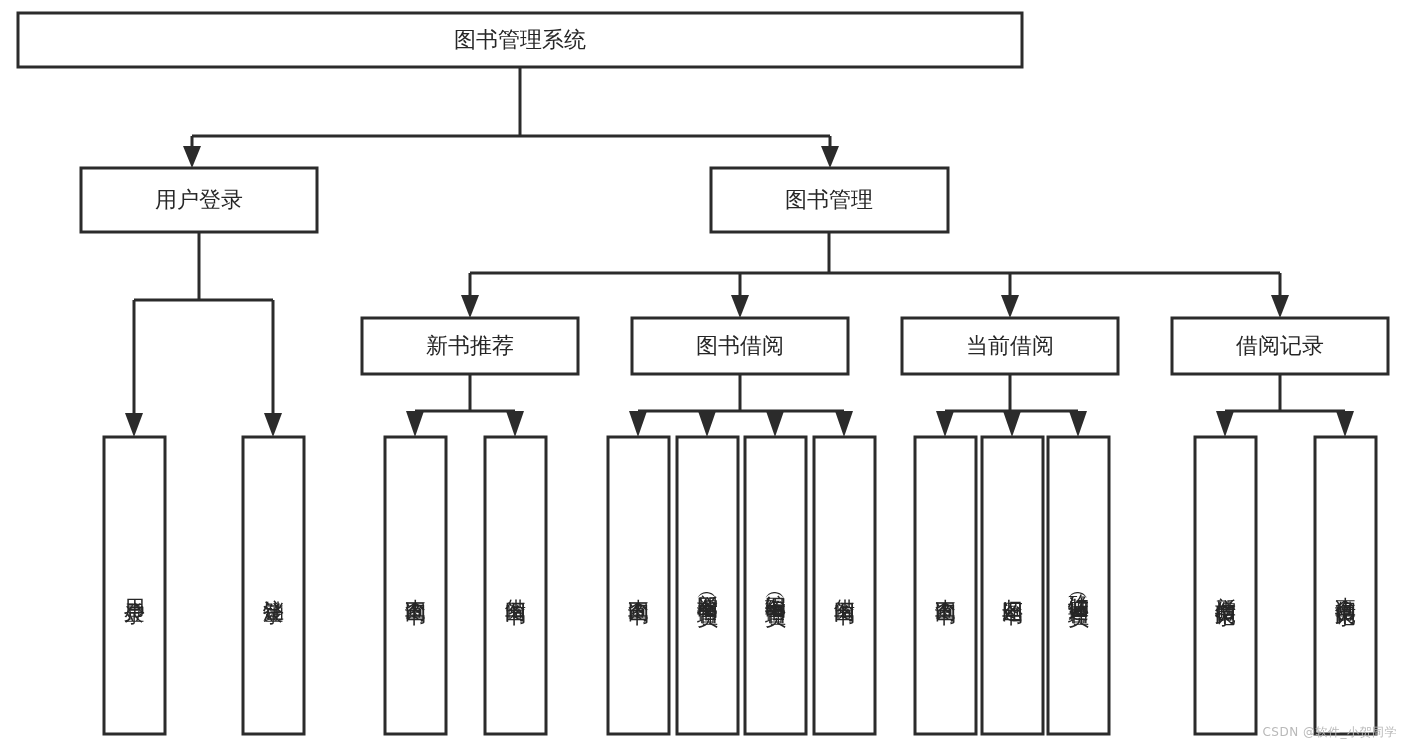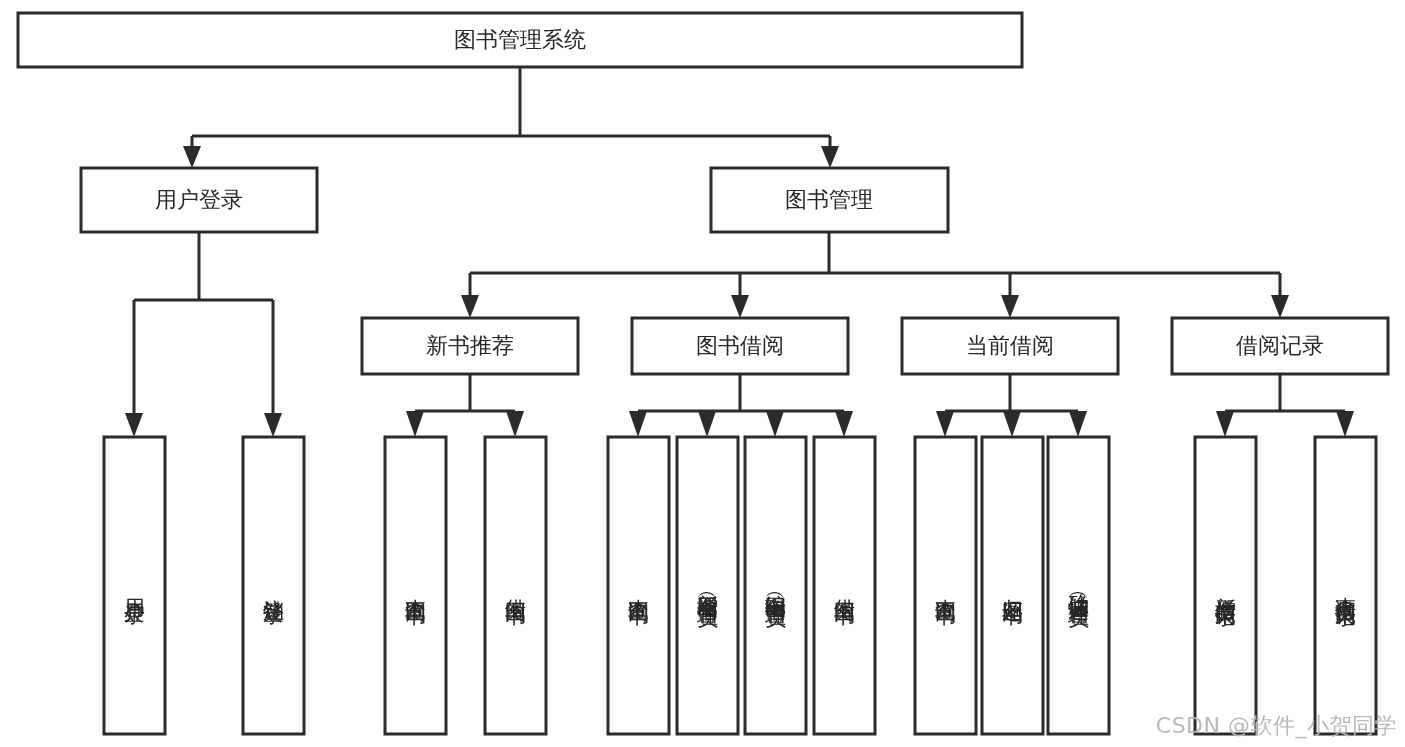--- a/index.html
+++ b/index.html
@@ -66,21 +66,21 @@
     color: #262626;
     letter-spacing: 2px;
     white-space: nowrap;
     pointer-events: none;
   }
   .watermark {
     position: absolute;
     right: 8px;
     bottom: 6px;
     font-family: "DejaVu Sans", "Liberation Sans", sans-serif;
-    font-size: 22px;
+    font-size: 12px;
     color: #b9b9b9;
     letter-spacing: 0.5px;
     white-space: nowrap;
   }
 </style>
 </head>
 <body>
 
 <div id="diagram-root">
 

